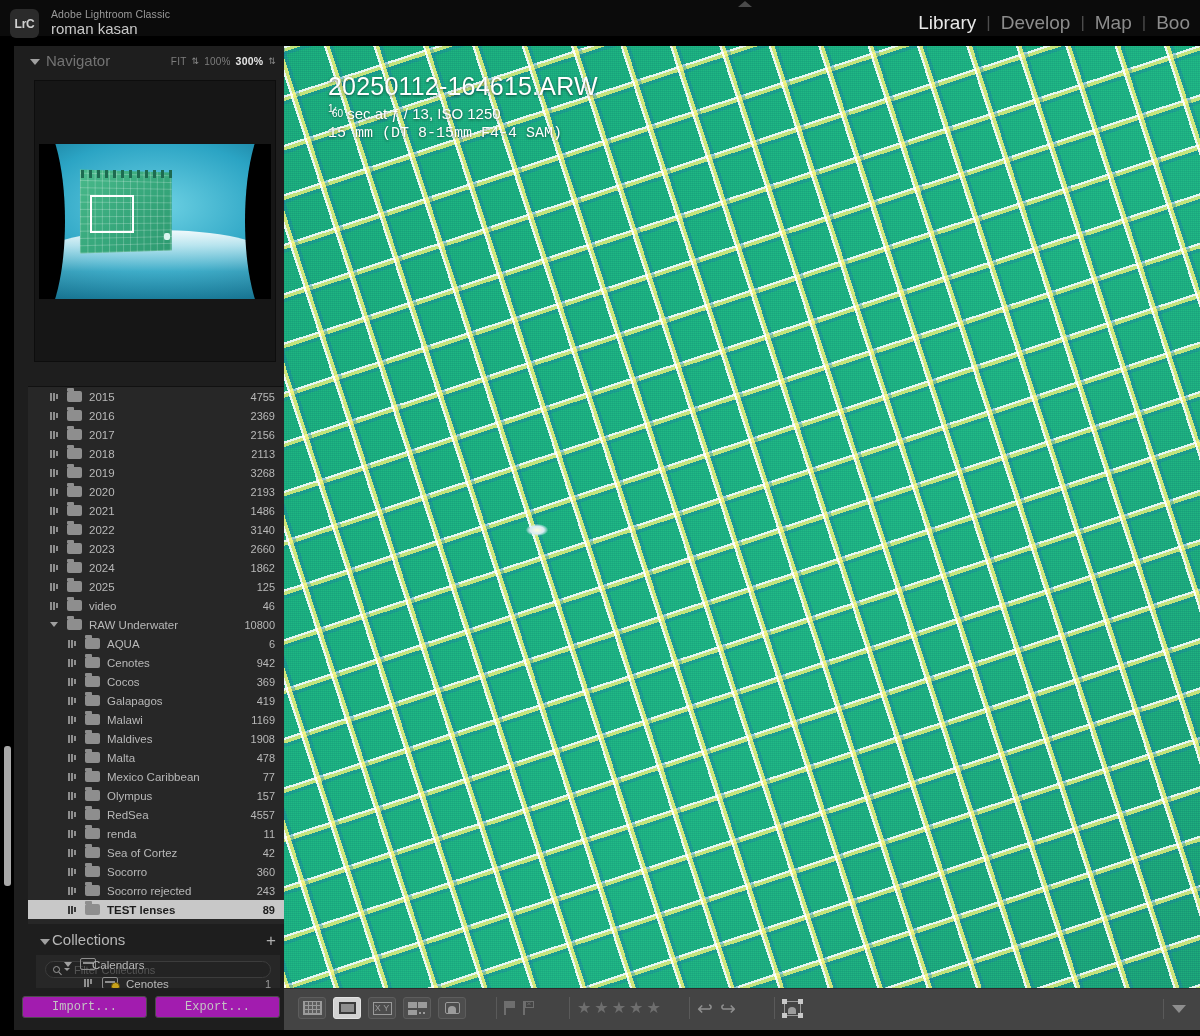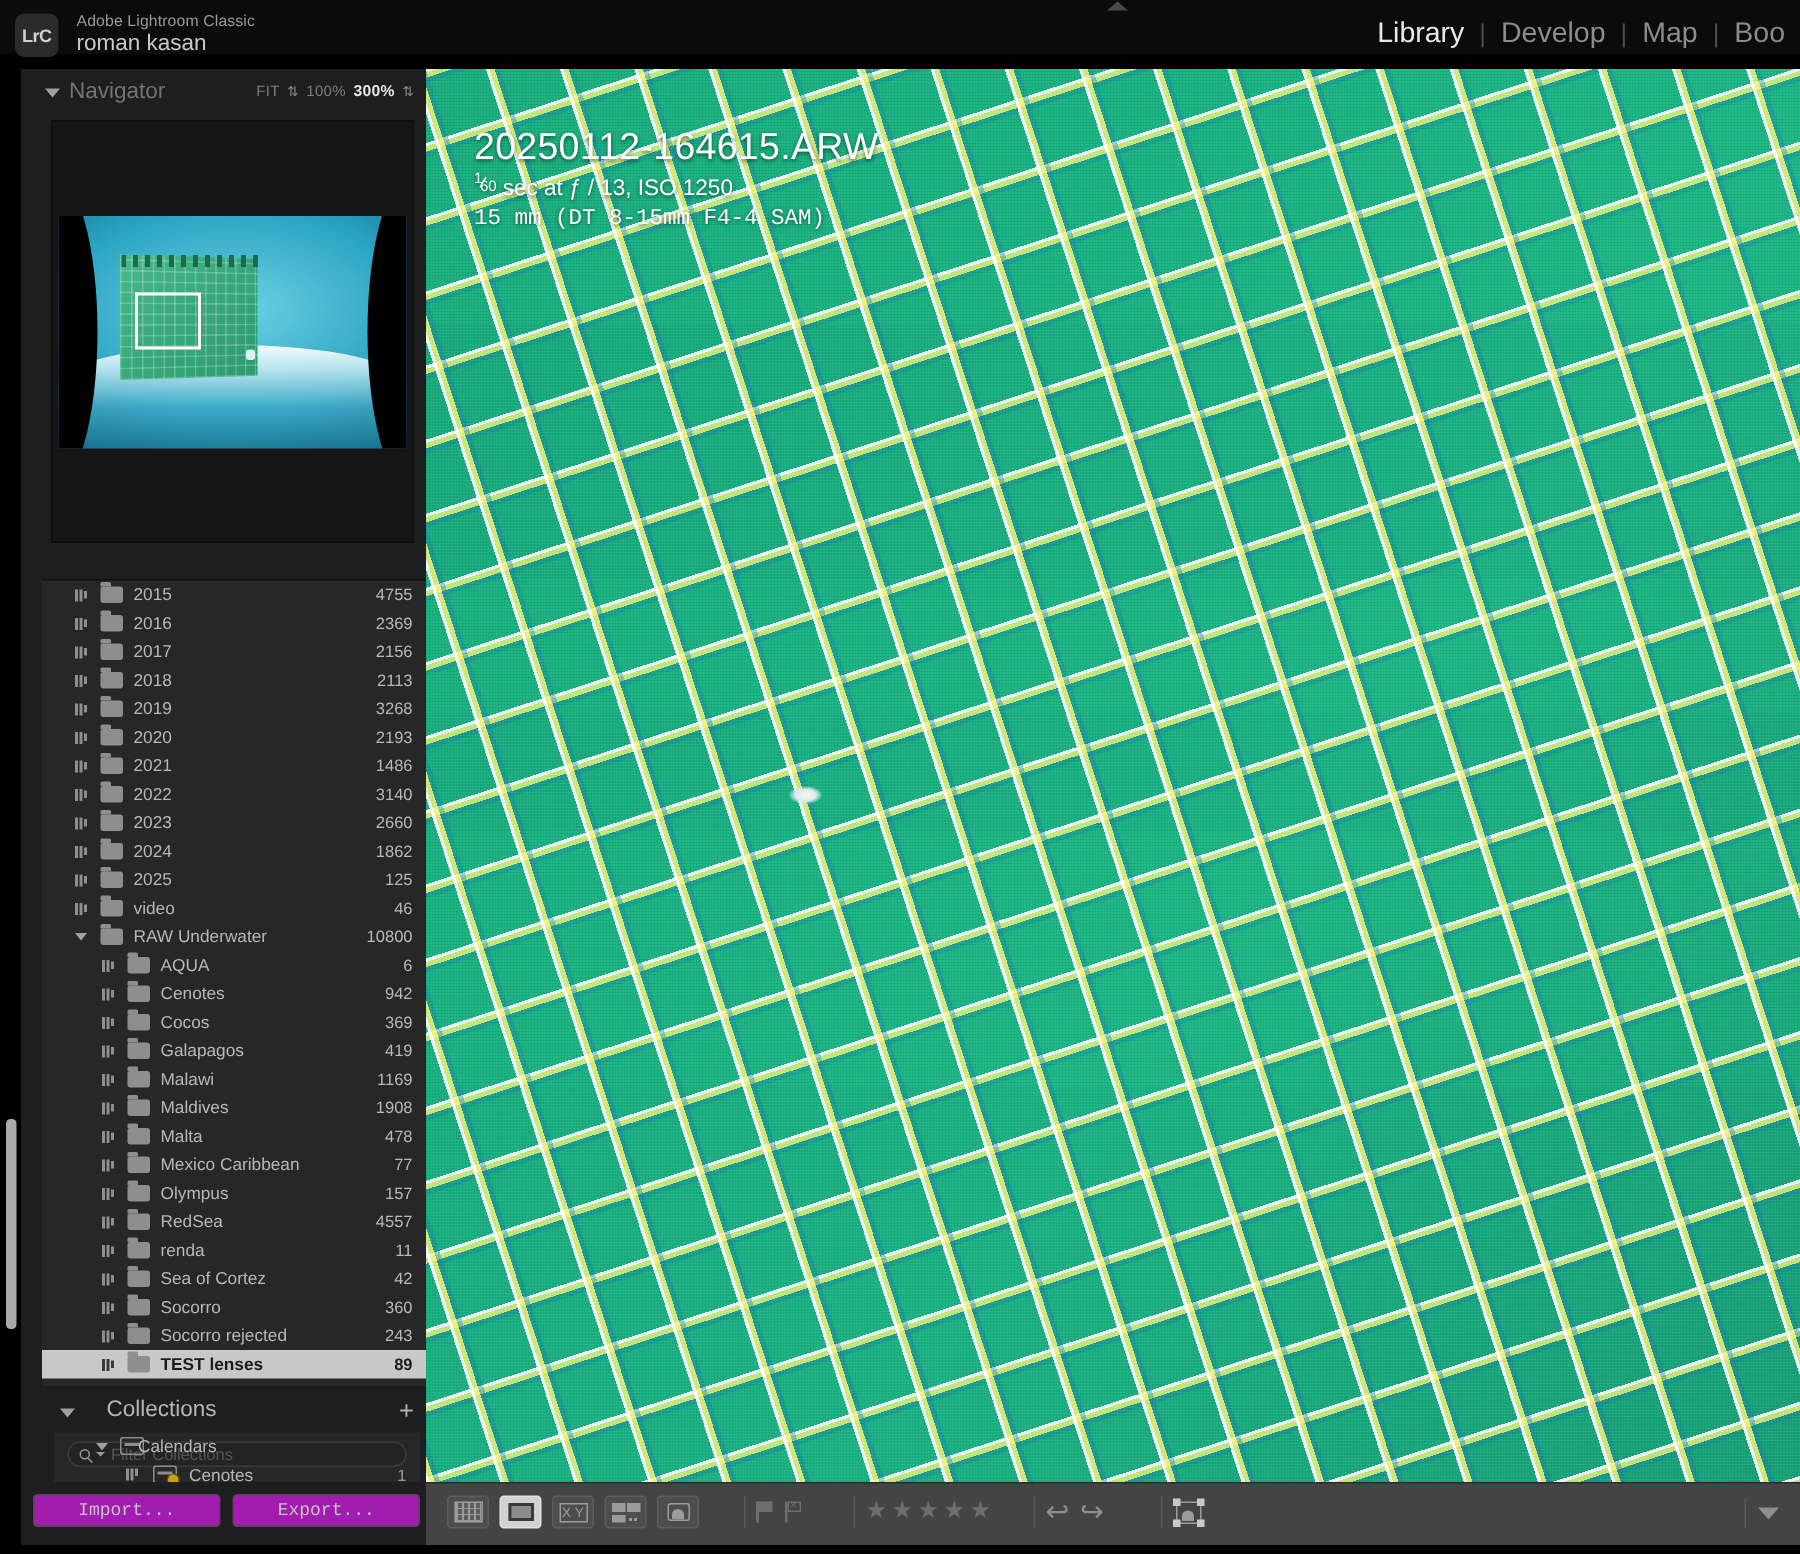--- a/index.html
+++ b/index.html
@@ -170,21 +170,21 @@
   
   #collections {
     position: absolute; left: 14px; top: 884px; width: 256px; height: 104px;
     background: #1e1e1e; overflow: hidden;
   }
   #col-tri {
     position: absolute; left: 12px; top: 9px; width: 0; height: 0;
     border-left: 5px solid transparent; border-right: 5px solid transparent;
     border-top: 6px solid #a0a0a0;
   }
-  #col-title { position: absolute; left: 43px; top: 1px; font-size: 15px; color: #b6b6b6; }
+  #col-title { position: absolute; left: 24px; top: 1px; font-size: 15px; color: #b6b6b6; }
   #col-plus {
     position: absolute; right: 8px; top: 1px; font-size: 17px; color: #b0b0b0;
     cursor: pointer;
   }
   #col-body {
     position: absolute; left: 8px; top: 25px; width: 244px; height: 79px;
     background: #272727;
   }
   #col-filter {
     position: absolute; left: 9px; top: 6px; width: 226px; height: 17px;
@@ -279,24 +279,23 @@
       repeating-linear-gradient(0deg, rgba(0,60,130,0.13) 0 1px, rgba(60,220,160,0.10) 1px 2px),
       repeating-linear-gradient(90deg, rgba(0,70,140,0.10) 0 1px, rgba(80,230,170,0.08) 1px 2px);
     mix-blend-mode: overlay; pointer-events: none;
   }
   #photo-artifact {
     position: absolute; left: 242px; top: 478px; width: 22px; height: 12px;
     background: radial-gradient(ellipse at 50% 50%, #fdfbe0 0%, #d8eaf2 45%, rgba(180,230,240,0) 75%);
     border-radius: 50%;
   }
   #info-overlay {
-    position: absolute; left: 32px; top: 26px;
+    position: absolute; left: 44px; top: 26px;
     color: #ffffff; text-shadow: 0 1px 3px rgba(0,0,0,0.55);
     pointer-events: none;
-    margin-top: 12px;
   }
   #info-filename { font-size: 25px; letter-spacing: 0.2px; }
   #info-exposure { font-size: 15px; margin-top: 4px; }
   #info-exposure .frac {
     display: inline-block; position: relative; width: 15px; height: 15px;
     vertical-align: -2px;
   }
   #info-exposure .frac .n {
     position: absolute; left: 0; top: -3px; font-size: 10px;
   }

